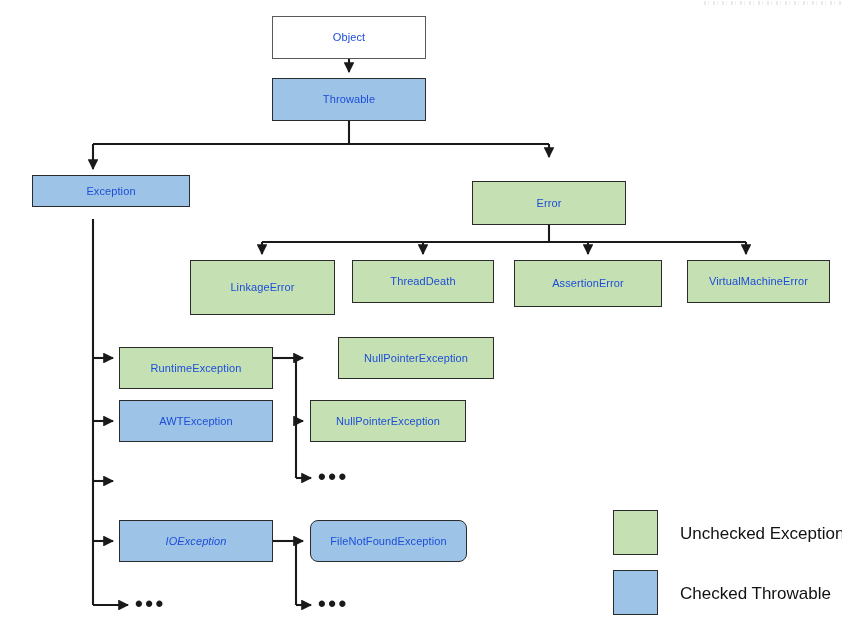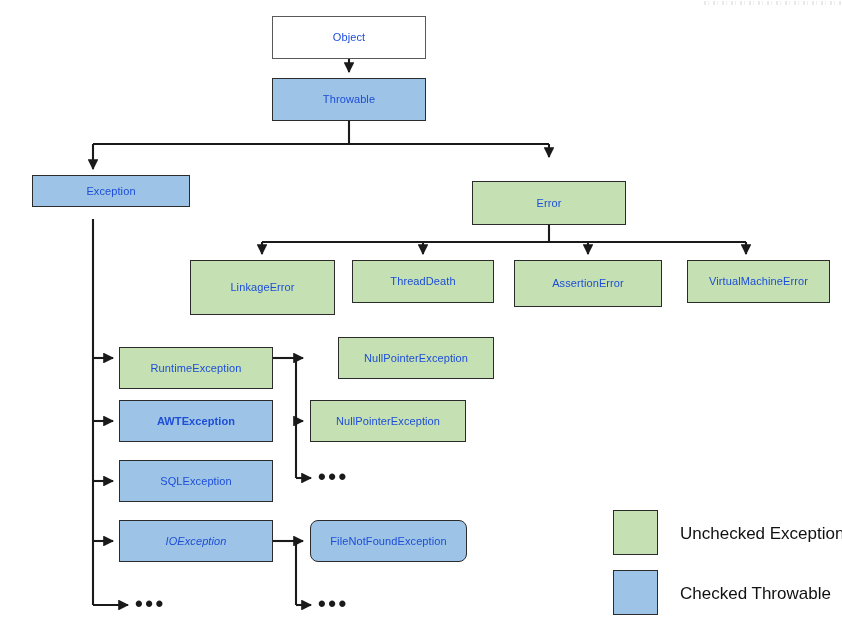--- a/index.html
+++ b/index.html
@@ -145,23 +145,22 @@
   <div class="node green" style="left:190px;top:260px;width:145px;height:55px;">LinkageError</div>
 
   <div class="node green" style="left:352px;top:260px;width:142px;height:43px;">ThreadDeath</div>
 
   <div class="node green" style="left:514px;top:260px;width:148px;height:47px;">AssertionError</div>
 
   <div class="node green" style="left:675px;top:260px;width:143px;height:43px;margin-left:12px;">VirtualMachineError</div>
 
   <div class="node green" style="left:119px;top:347px;width:154px;height:42px;">RuntimeException</div>
 
-  <div class="node blue" style="left:119px;top:400px;width:154px;height:42px;font-weight:bold;">AWTException</div>
+  <div class="node blue" style="left:119px;top:400px;width:154px;height:42px;">AWTException</div>
 
-  <div class="node blue" style="left:119px;top:460px;width:154px;height:42px;">SQLException</div>
 
   <div class="node blue" style="left:119px;top:520px;width:154px;height:42px;font-style:italic;">IOException</div>
 
   <div class="node green" style="left:310px;top:337px;width:156px;height:42px;margin-left:28px;">NullPointerException</div>
 
   <div class="node green" style="left:310px;top:400px;width:156px;height:42px;">NullPointerException</div>
 
   <div class="node blue" style="left:310px;top:520px;width:157px;height:42px;border-radius:8px;">FileNotFoundException</div>
 
   <div class="ellipsis" style="left:318px;top:466px;">•••</div>

